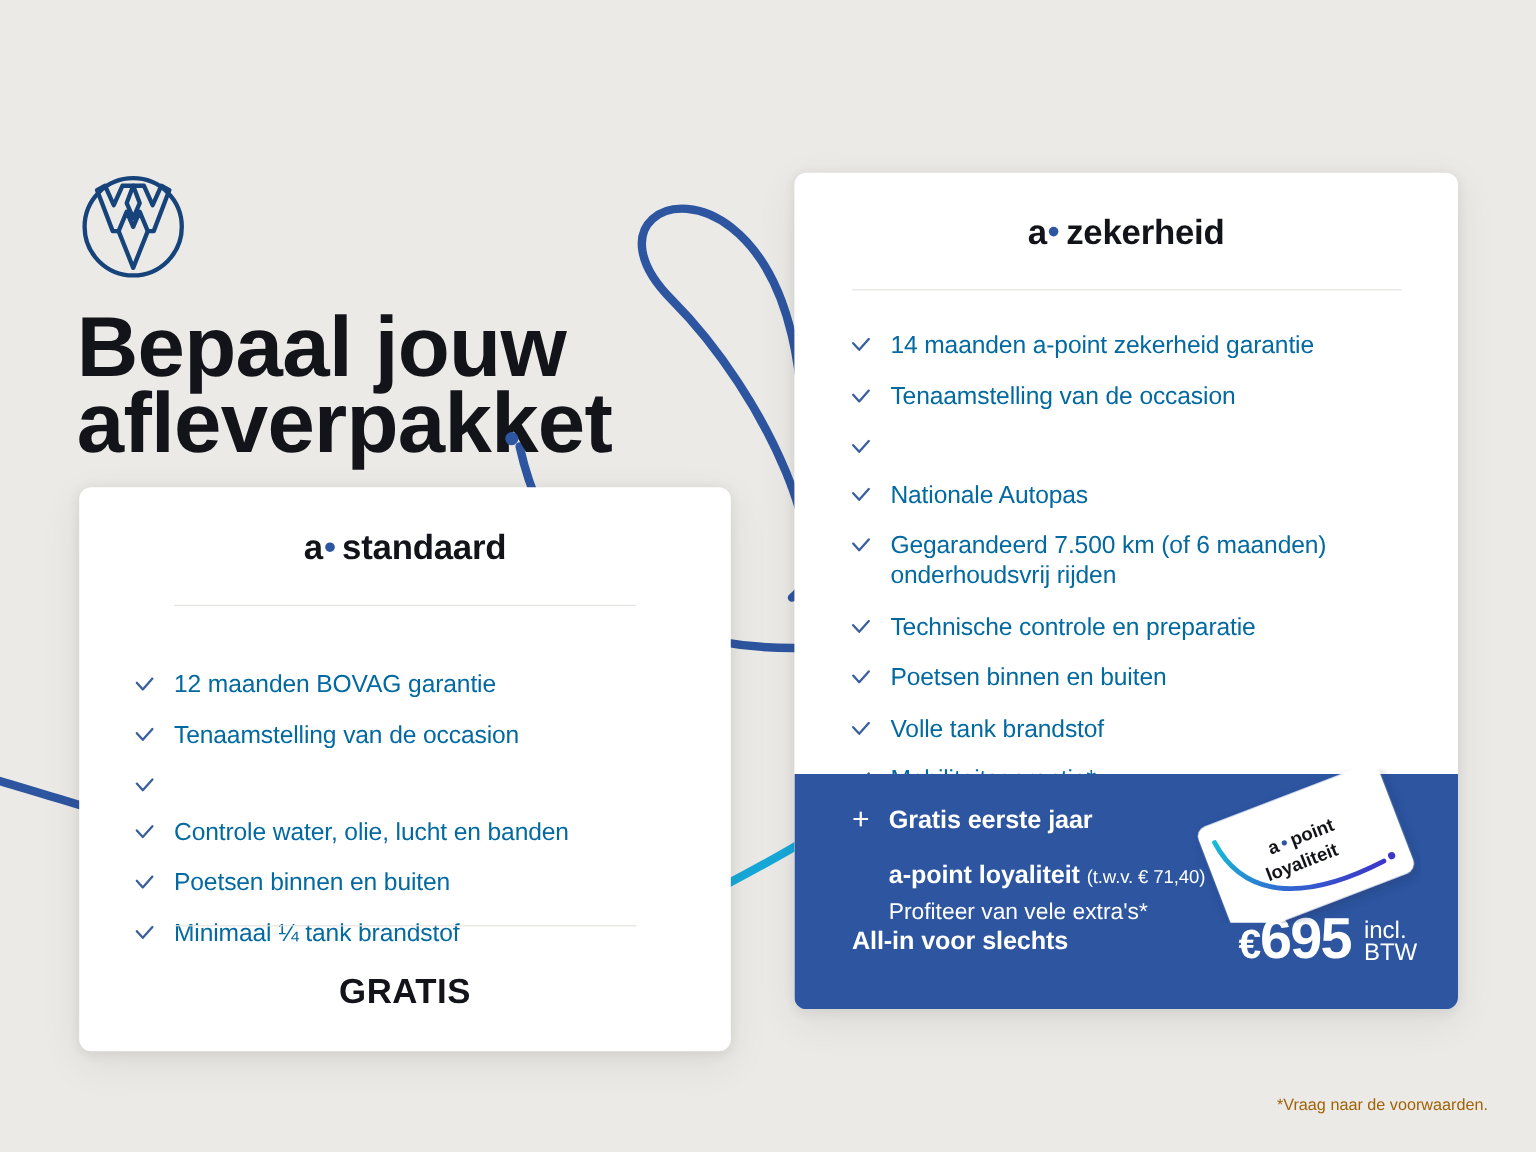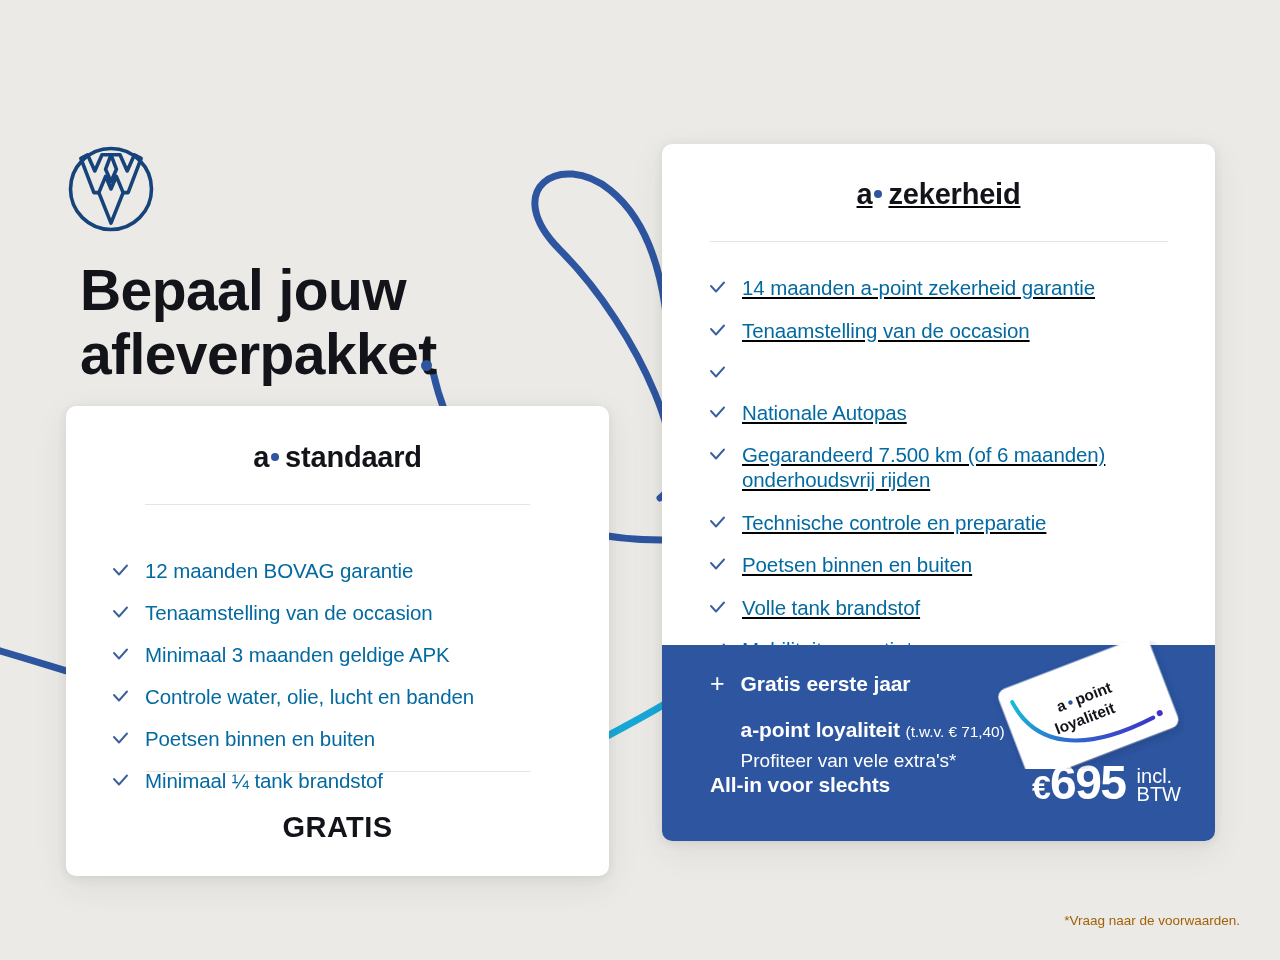--- a/index.html
+++ b/index.html
@@ -15,37 +15,36 @@
   
   .deco{position:absolute;left:0;top:0;width:1280px;height:960px;pointer-events:none;}
   .deco.behind{z-index:1;}
 
   
   .vw-logo{position:absolute;left:66px;top:144px;width:90px;height:90px;z-index:4;}
 
   
   .headline{
     position:absolute;left:64px;top:258px;z-index:4;
-    font-size:57px;line-height:64px;font-weight:700;
+    font-size:71px;line-height:64px;font-weight:700;
     color:#12141a;letter-spacing:-0.6px;
     white-space:pre-line;
-    margin-left:16px;
   }
   .headline-dot{
     position:absolute;left:421px;top:360px;width:11px;height:11px;
     border-radius:50%;background:#2d55a0;z-index:5;
   }
 
   
   .card{
     position:absolute;background:#ffffff;border-radius:10px;
     box-shadow:0 2px 10px rgba(60,55,45,.10), 0 10px 34px rgba(60,55,45,.08);
   }
   .card-standaard{left:66px;top:406px;width:543px;height:470px;z-index:4;}
-  .card-zekerheid{left:662px;top:144px;width:553px;height:697px;z-index:4;overflow:hidden;text-decoration:underline;}
+  .card-zekerheid{left:662px;top:144px;width:553px;height:697px;z-index:4;overflow:hidden;}
 
   .card-title{
     text-align:center;font-size:29px;font-weight:700;color:#12141a;
     letter-spacing:-0.2px;
   }
   .card-standaard .card-title{margin-top:35px;}
   .card-zekerheid .card-title{margin-top:34px;}
   .brand-a{font-weight:700;color:#12141a;}
   .brand-dot{
     display:inline-block;width:8px;height:8px;border-radius:50%;
@@ -175,21 +174,20 @@
             </svg>
           </span>
         <span class="feat-text">Tenaamstelling van de occasion</span>
       </li>
       <li>
         <span class="check">
             <svg width="17" height="17" viewBox="0 0 17 17">
               <path d="M2 6 L7 11.5 L15 2.5" fill="none" stroke="#3a5f9e" stroke-width="1.9" stroke-linecap="round" stroke-linejoin="round"></path>
             </svg>
           </span>
-        <span class="feat-text">Minimaal 3 maanden geldige APK</span>
       </li>
       <li>
         <span class="check">
             <svg width="17" height="17" viewBox="0 0 17 17">
               <path d="M2 6 L7 11.5 L15 2.5" fill="none" stroke="#3a5f9e" stroke-width="1.9" stroke-linecap="round" stroke-linejoin="round"></path>
             </svg>
           </span>
         <span class="feat-text">Controle water, olie, lucht en banden</span>
       </li>
       <li>

